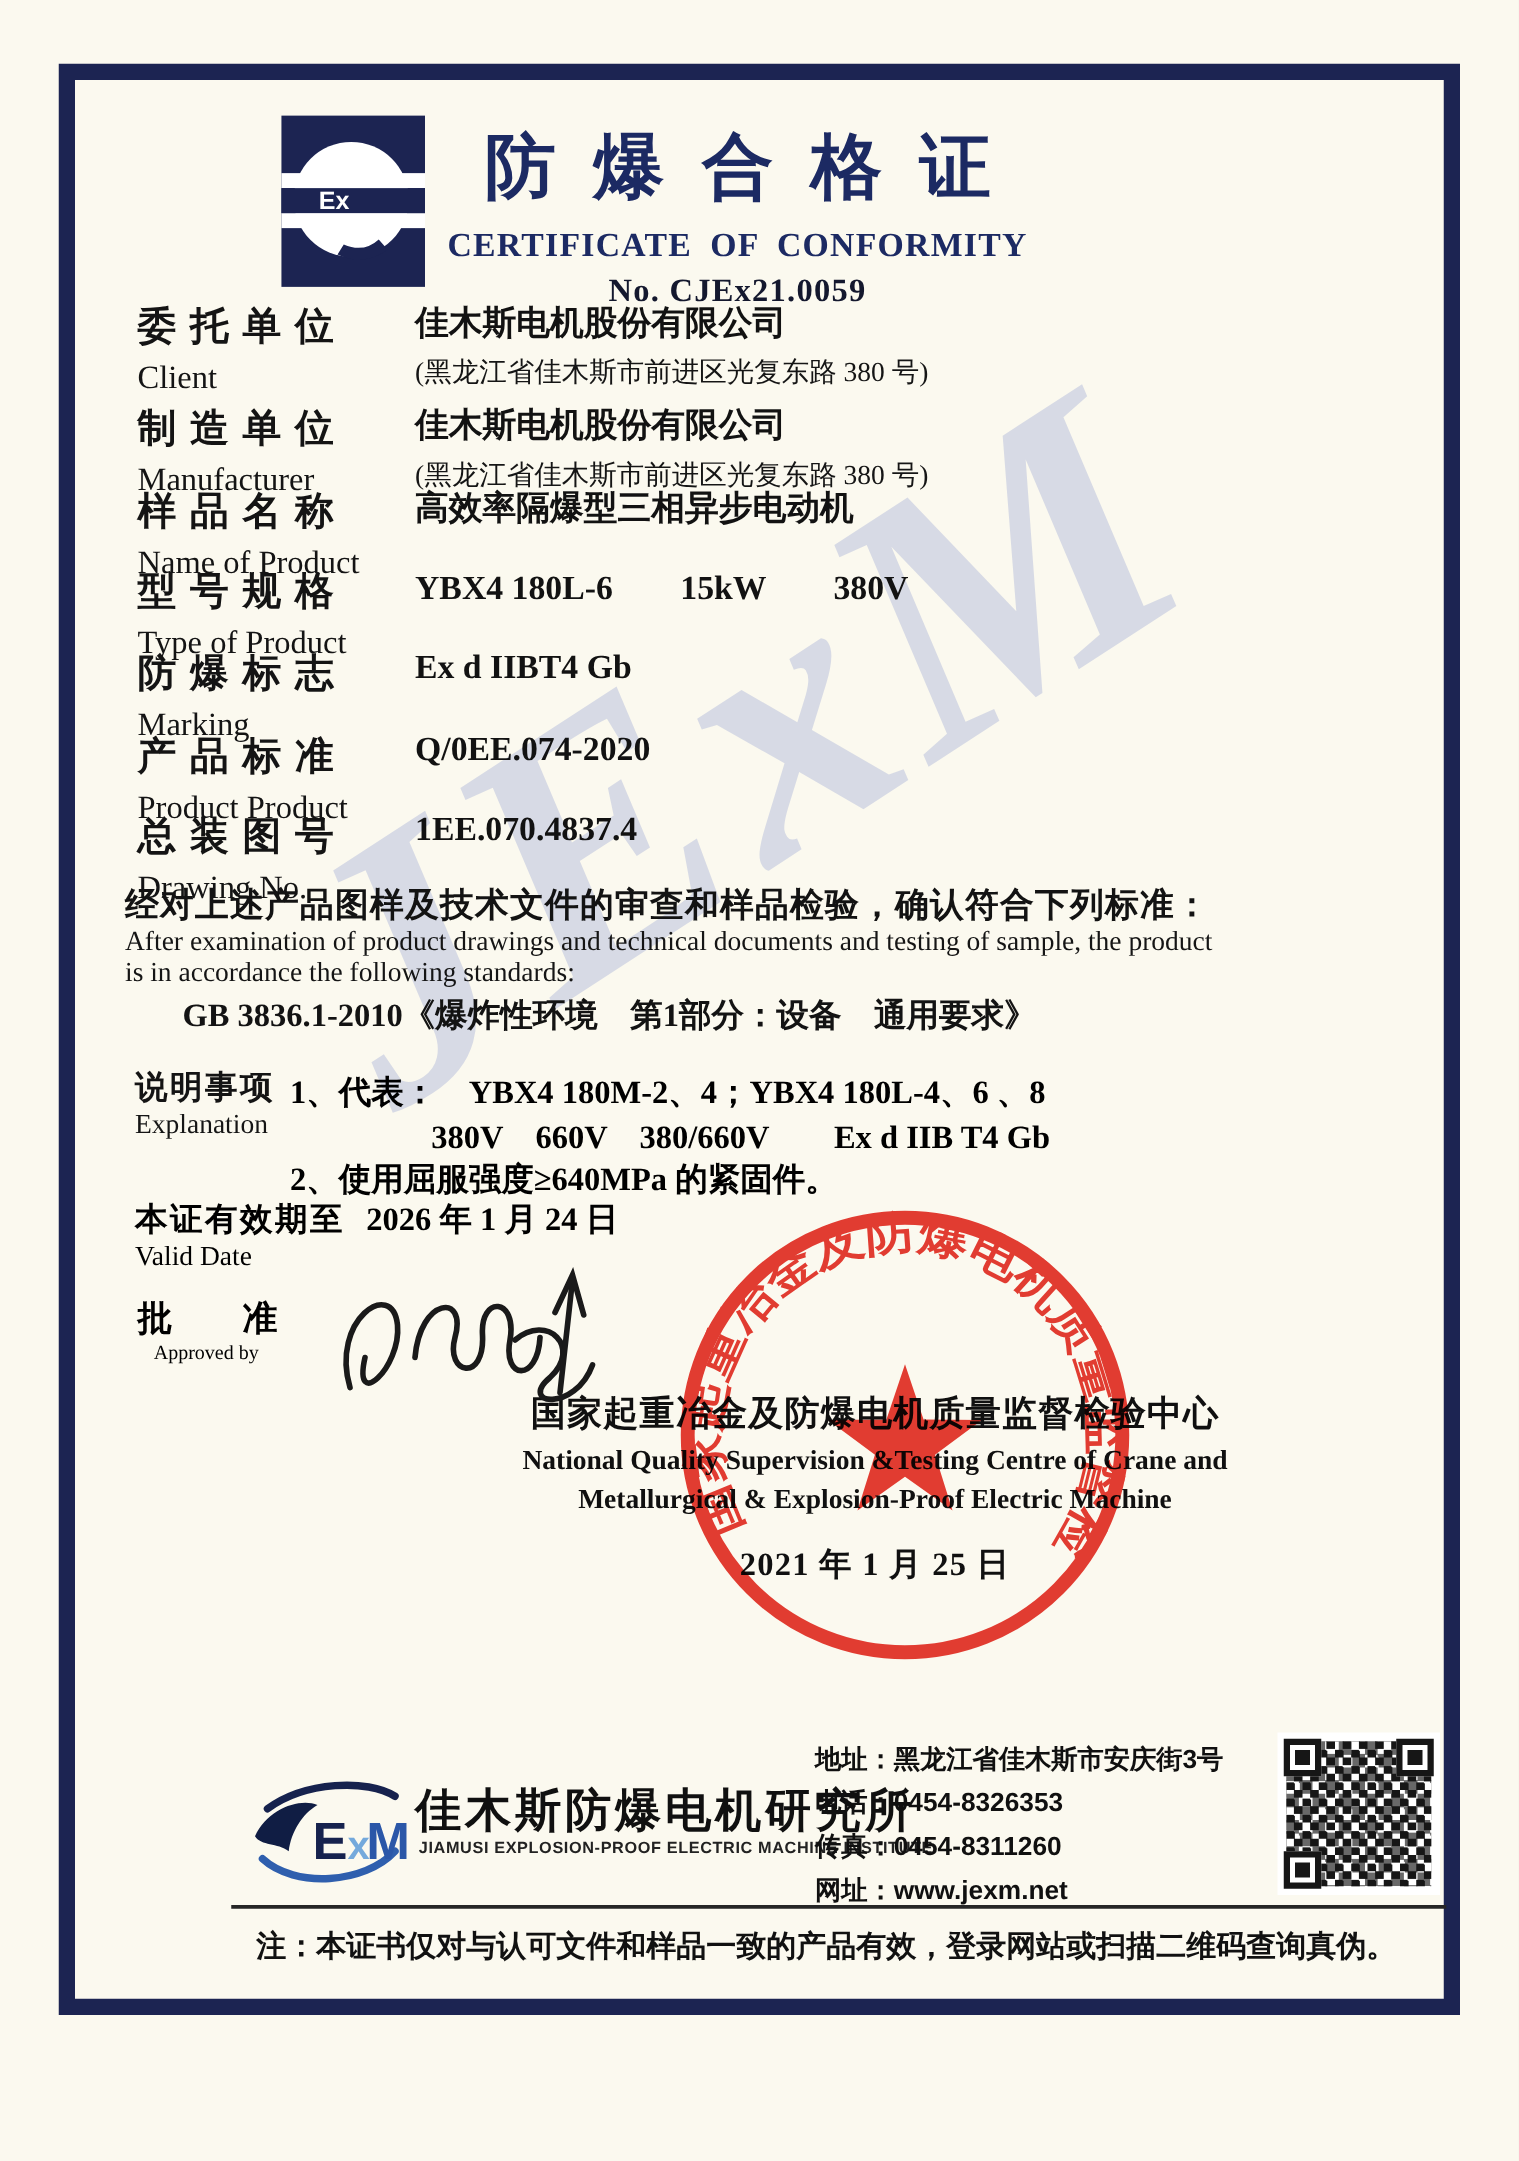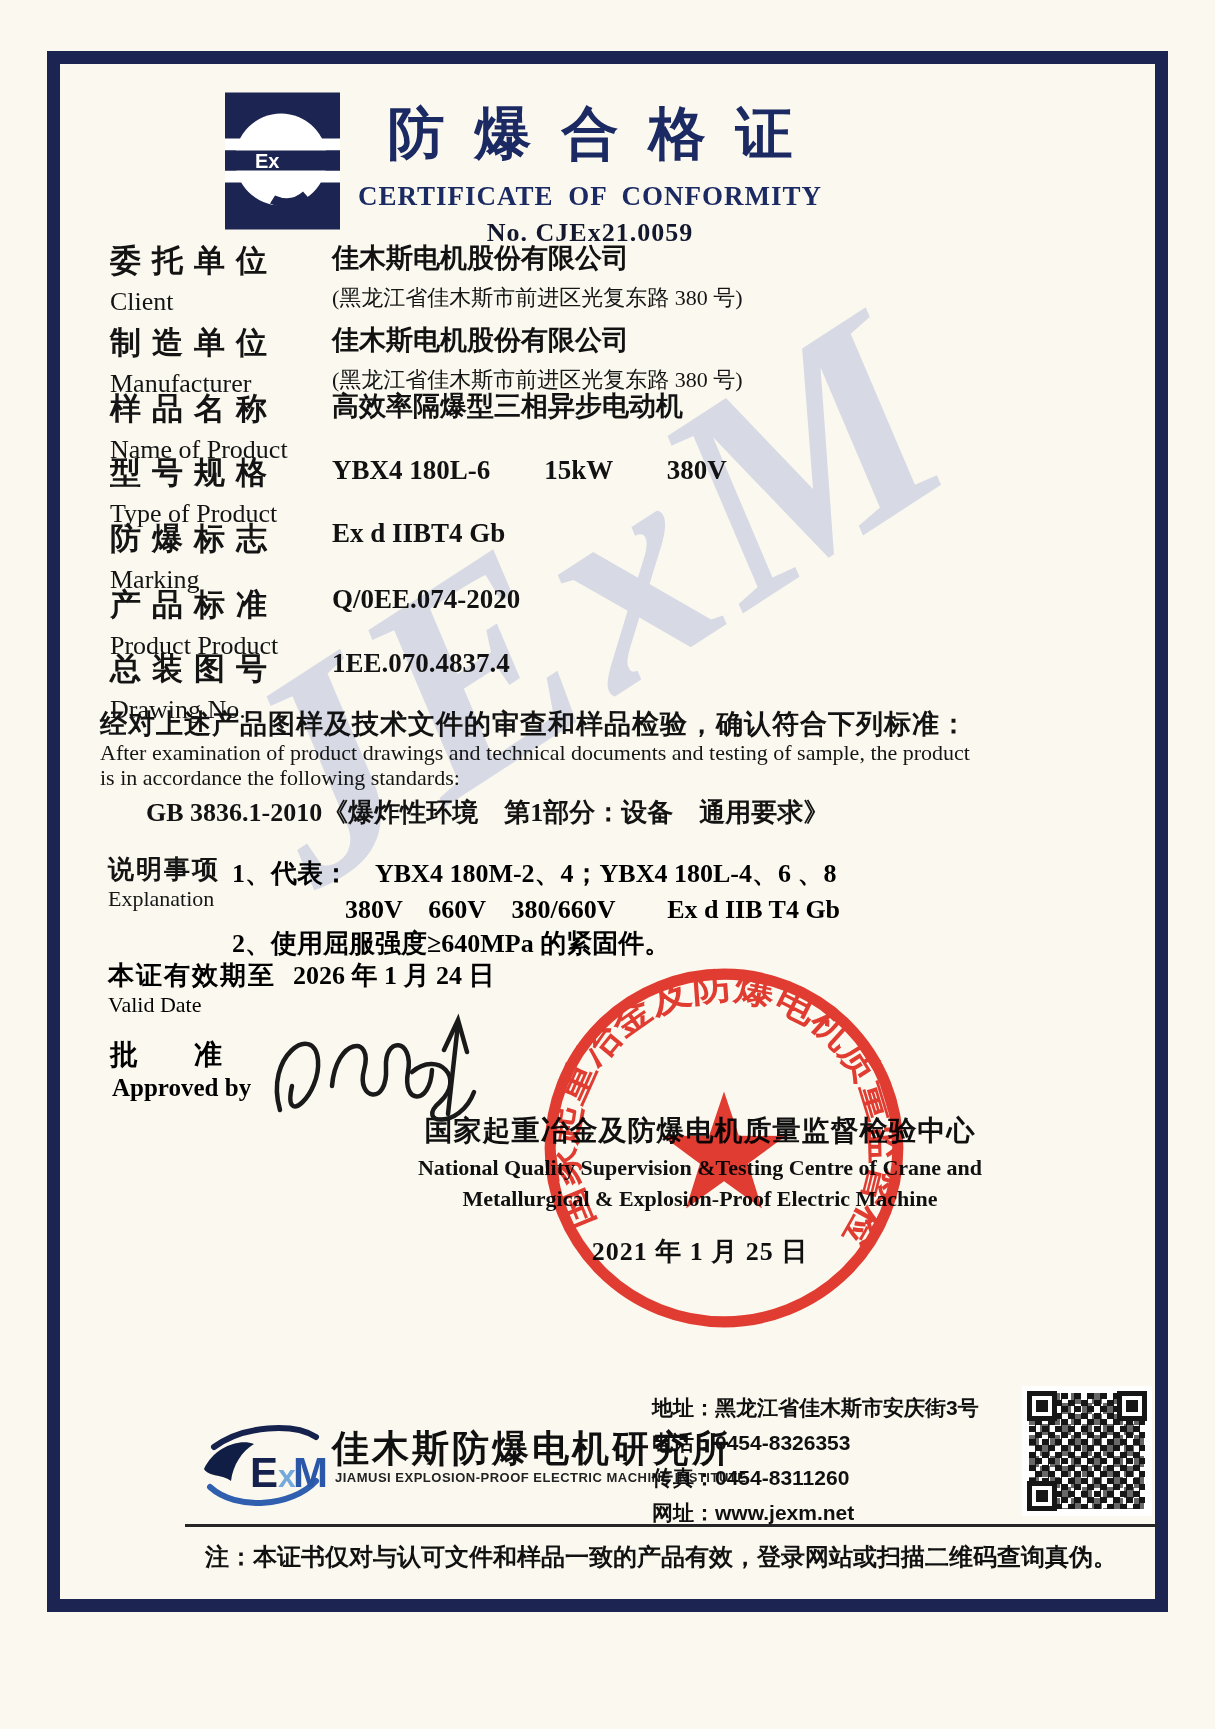--- a/index.html
+++ b/index.html
@@ -33,21 +33,21 @@
   .std2{left:146px;top:829px;font-size:26px;font-weight:700;color:#131313;white-space:nowrap;}
   .exp-label{left:108px;top:852px;font-size:26px;font-weight:700;color:#141414;letter-spacing:2px;}
   .exp-en{left:108px;top:886px;font-size:22px;color:#151515;}
   .exp1{left:232px;top:856px;font-size:26px;font-weight:700;white-space:nowrap;}
   .exp2{left:345px;top:892px;font-size:26px;font-weight:700;white-space:nowrap;}
   .exp3{left:232px;top:926px;font-size:26px;font-weight:700;white-space:nowrap;}
   .valid-label{left:108px;top:958px;font-size:26px;font-weight:700;letter-spacing:2px;}
   .valid-en{left:108px;top:992px;font-size:22px;}
   .valid-value{left:293px;top:958px;font-size:26px;font-weight:700;}
   .appr-label{left:110px;top:1036px;font-size:28px;font-weight:700;}
-  .appr-en{left:112px;top:1074px;font-size:25px;font-weight:bold;}
+  .appr-en{left:123px;top:1074px;font-size:16px;}
   .signature{left:262px;top:1008px;width:232px;height:140px;z-index:3;}
   .stamp{left:534px;top:958px;width:380px;height:380px;z-index:4;opacity:.9;mix-blend-mode:multiply;}
   .center-block{left:380px;top:1112px;width:640px;text-align:center;color:#101010;z-index:2;}
   .center-cn{font-size:28px;font-weight:700;letter-spacing:1px;white-space:nowrap;}
   .center-en{font-size:22px;font-weight:700;margin-top:5px;}
   .center-date{font-size:26px;font-weight:700;margin-top:22px;letter-spacing:1px;}
   
   .logo-jexm{left:196px;top:1423px;width:132px;height:86px;}
   .inst-cn{left:332px;top:1424px;font-size:37px;font-weight:700;letter-spacing:3px;color:#101010;
     font-family:"Liberation Sans","DejaVu Sans",sans-serif;white-space:nowrap;}

